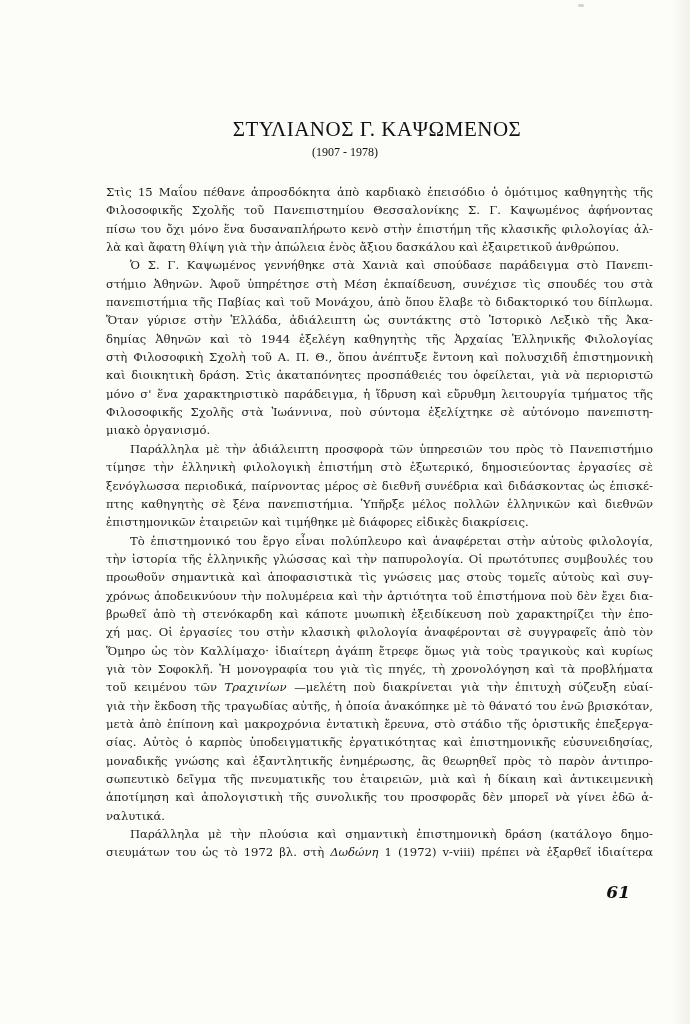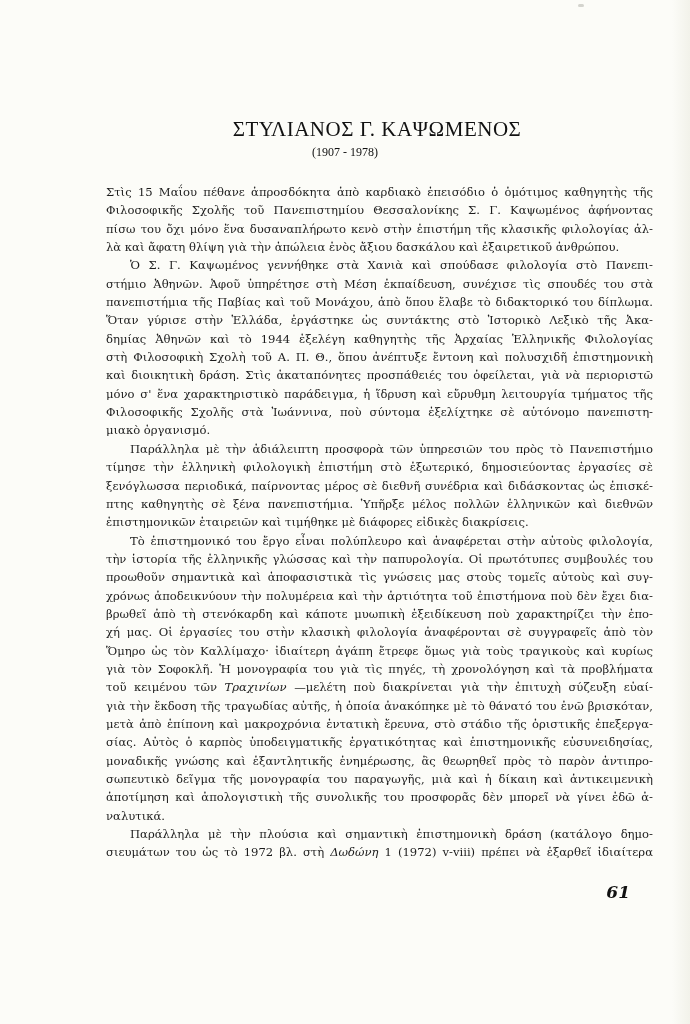--- a/index.html
+++ b/index.html
@@ -41,24 +41,24 @@
   <div class="years">(1907 - 1978)</div>
 
   <div class="body" id="body">
       <div>
         <span class="line">Στὶς 15 Μαΐου πέθανε ἀπροσδόκητα ἀπὸ καρδιακὸ ἐπεισόδιο ὁ ὁμότιμος καθηγητὴς τῆς</span>
         <span class="line">Φιλοσοφικῆς Σχολῆς τοῦ Πανεπιστημίου Θεσσαλονίκης Σ. Γ. Καψωμένος ἀφήνοντας</span>
         <span class="line">πίσω του ὄχι μόνο ἕνα δυσαναπλήρωτο κενὸ στὴν ἐπιστήμη τῆς κλασικῆς φιλολογίας ἀλ-</span>
         <span class="line last">λὰ καὶ ἄφατη θλίψη γιὰ τὴν ἀπώλεια ἑνὸς ἄξιου δασκάλου καὶ ἐξαιρετικοῦ ἀνθρώπου.</span>
       </div>
       <div>
-        <span class="line indent">Ὁ Σ. Γ. Καψωμένος γεννήθηκε στὰ Χανιὰ καὶ σπούδασε φιλολογία στὸ Πανεπι-</span>
+        <span class="line indent">Ὁ Σ. Γ. Καψωμένος γεννήθηκε στὰ Χανιὰ καὶ σπούδασε παράδειγμα στὸ Πανεπι-</span>
         <span class="line">στήμιο Ἀθηνῶν. Ἀφοῦ ὑπηρέτησε στὴ Μέση ἐκπαίδευση, συνέχισε τὶς σπουδές του στὰ</span>
         <span class="line">πανεπιστήμια τῆς Παβίας καὶ τοῦ Μονάχου, ἀπὸ ὅπου ἔλαβε τὸ διδακτορικό του δίπλωμα.</span>
-        <span class="line">Ὅταν γύρισε στὴν Ἑλλάδα, ἐργάστηκε ὡς συντάκτης στὸ Ἱστορικὸ Λεξικὸ τῆς Ἀκα-</span>
+        <span class="line">Ὅταν γύρισε στὴν Ἑλλάδα, ἀδιάλειπτη ὡς συντάκτης στὸ Ἱστορικὸ Λεξικὸ τῆς Ἀκα-</span>
         <span class="line">δημίας Ἀθηνῶν καὶ τὸ 1944 ἐξελέγη καθηγητὴς τῆς Ἀρχαίας Ἑλληνικῆς Φιλολογίας</span>
         <span class="line">στὴ Φιλοσοφικὴ Σχολὴ τοῦ Α. Π. Θ., ὅπου ἀνέπτυξε ἔντονη καὶ πολυσχιδῆ ἐπιστημονικὴ</span>
         <span class="line">καὶ διοικητικὴ δράση. Στὶς ἀκαταπόνητες προσπάθειές του ὀφείλεται, γιὰ νὰ περιοριστῶ</span>
         <span class="line">μόνο σ' ἕνα χαρακτηριστικὸ παράδειγμα, ἡ ἵδρυση καὶ εὔρυθμη λειτουργία τμήματος τῆς</span>
         <span class="line">Φιλοσοφικῆς Σχολῆς στὰ Ἰωάννινα, ποὺ σύντομα ἐξελίχτηκε σὲ αὐτόνομο πανεπιστη-</span>
         <span class="line last">μιακὸ ὀργανισμό.</span>
       </div>
       <div>
         <span class="line indent">Παράλληλα μὲ τὴν ἀδιάλειπτη προσφορὰ τῶν ὑπηρεσιῶν του πρὸς τὸ Πανεπιστήμιο</span>
         <span class="line">τίμησε τὴν ἑλληνικὴ φιλολογικὴ ἐπιστήμη στὸ ἐξωτερικό, δημοσιεύοντας ἐργασίες σὲ</span>
@@ -73,21 +73,21 @@
         <span class="line">χρόνως ἀποδεικνύουν τὴν πολυμέρεια καὶ τὴν ἀρτιότητα τοῦ ἐπιστήμονα ποὺ δὲν ἔχει δια-</span>
         <span class="line">βρωθεῖ ἀπὸ τὴ στενόκαρδη καὶ κάποτε μυωπικὴ ἐξειδίκευση ποὺ χαρακτηρίζει τὴν ἐπο-</span>
         <span class="line">χή μας. Οἱ ἐργασίες του στὴν κλασικὴ φιλολογία ἀναφέρονται σὲ συγγραφεῖς ἀπὸ τὸν</span>
         <span class="line">Ὅμηρο ὡς τὸν Καλλίμαχο· ἰδιαίτερη ἀγάπη ἔτρεφε ὅμως γιὰ τοὺς τραγικοὺς καὶ κυρίως</span>
         <span class="line">γιὰ τὸν Σοφοκλῆ. Ἡ μονογραφία του γιὰ τὶς πηγές, τὴ χρονολόγηση καὶ τὰ προβλήματα</span>
         <span class="line">τοῦ κειμένου τῶν <i>Τραχινίων</i> —μελέτη ποὺ διακρίνεται γιὰ τὴν ἐπιτυχὴ σύζευξη εὐαί-</span>
         <span class="line">γιὰ τὴν ἔκδοση τῆς τραγωδίας αὐτῆς, ἡ ὁποία ἀνακόπηκε μὲ τὸ θάνατό του ἐνῶ βρισκόταν,</span>
         <span class="line">μετὰ ἀπὸ ἐπίπονη καὶ μακροχρόνια ἐντατικὴ ἔρευνα, στὸ στάδιο τῆς ὁριστικῆς ἐπεξεργα-</span>
         <span class="line">σίας. Αὐτὸς ὁ καρπὸς ὑποδειγματικῆς ἐργατικότητας καὶ ἐπιστημονικῆς εὐσυνειδησίας,</span>
         <span class="line">μοναδικῆς γνώσης καὶ ἐξαντλητικῆς ἐνημέρωσης, ἂς θεωρηθεῖ πρὸς τὸ παρὸν ἀντιπρο-</span>
-        <span class="line">σωπευτικὸ δεῖγμα τῆς μονογραφία του παραγωγῆς, μιὰ καὶ ἡ δίκαιη καὶ ἀντικειμενικὴ</span>
+        <span class="line">σωπευτικὸ δεῖγμα τῆς πνευματικῆς του ἑταιρειῶν, μιὰ καὶ ἡ δίκαιη καὶ ἀντικειμενικὴ</span>
         <span class="line">ἀποτίμηση καὶ ἀπολογιστικὴ τῆς συνολικῆς του προσφορᾶς δὲν μπορεῖ νὰ γίνει ἐδῶ ἀ-</span>
         <span class="line last">ναλυτικά.</span>
       </div>
       <div>
         <span class="line indent">Παράλληλα μὲ τὴν πλούσια καὶ σημαντικὴ ἐπιστημονικὴ δράση (κατάλογο δημο-</span>
         <span class="line">σιευμάτων του ὡς τὸ 1972 βλ. στὴ <i>Δωδώνη</i> 1 (1972) v-viii) πρέπει νὰ ἐξαρθεῖ ἰδιαίτερα</span>
       </div>
     </div>
 
   <div class="pagenum">61</div>

